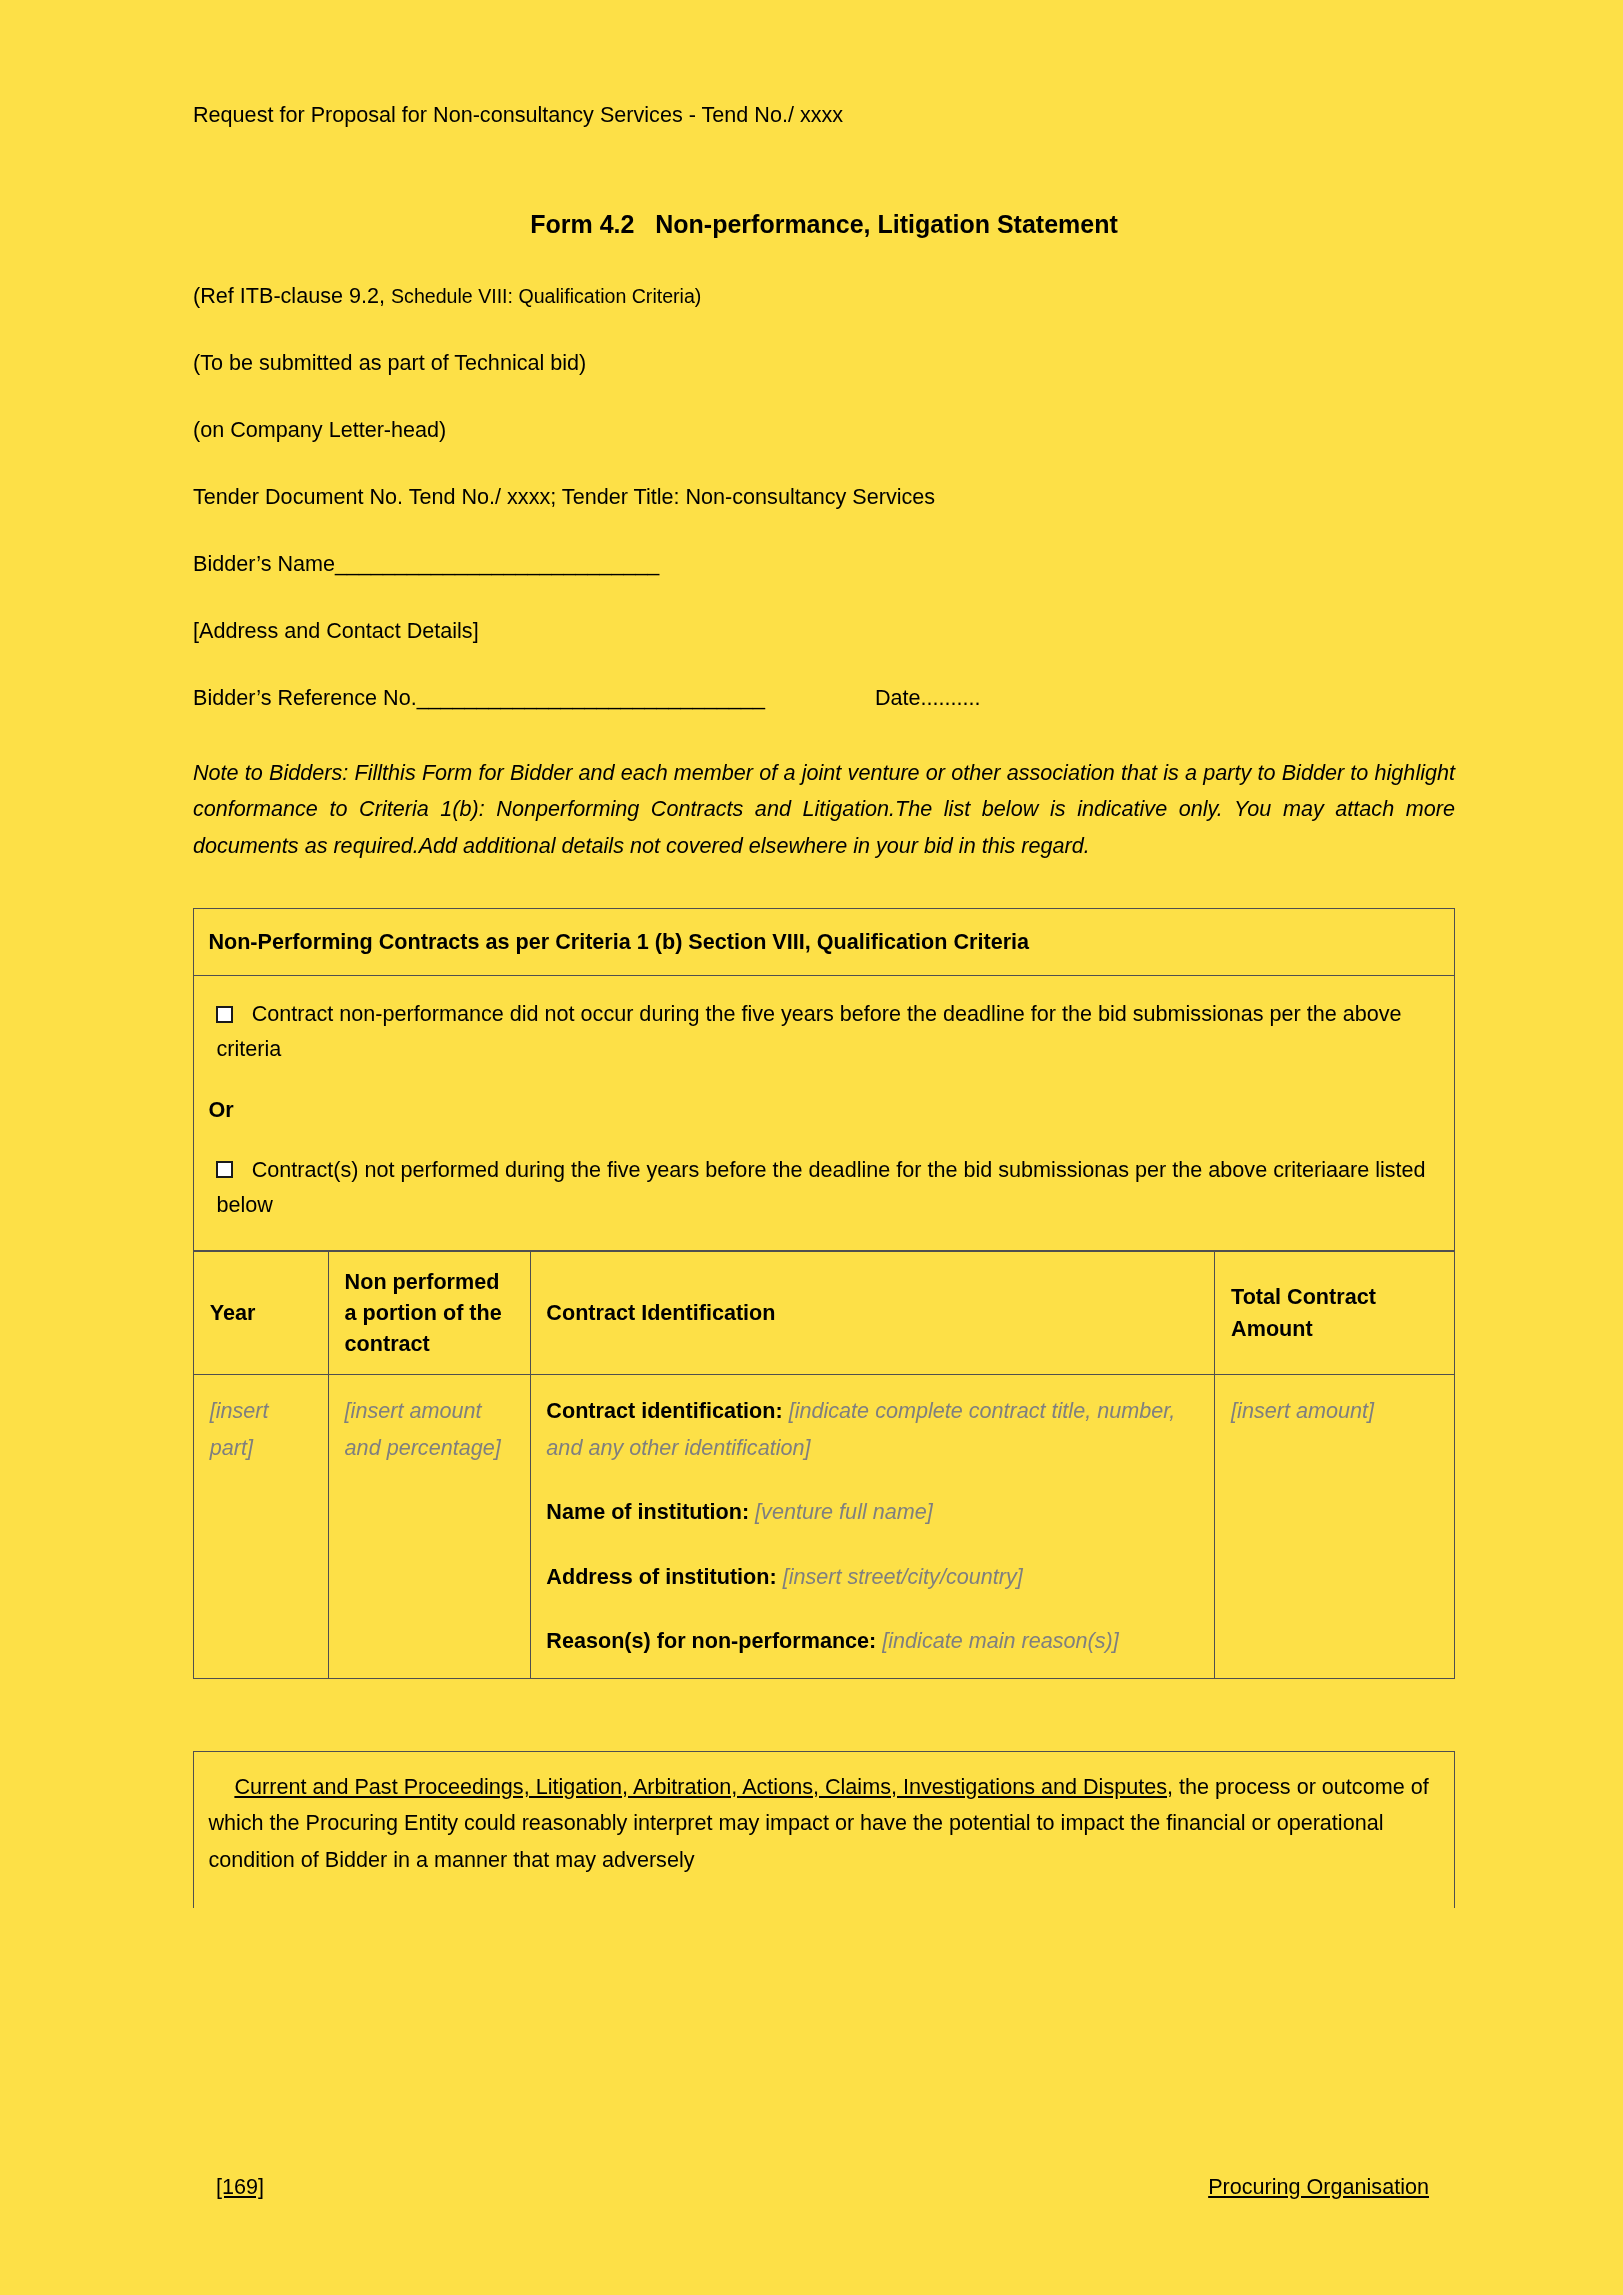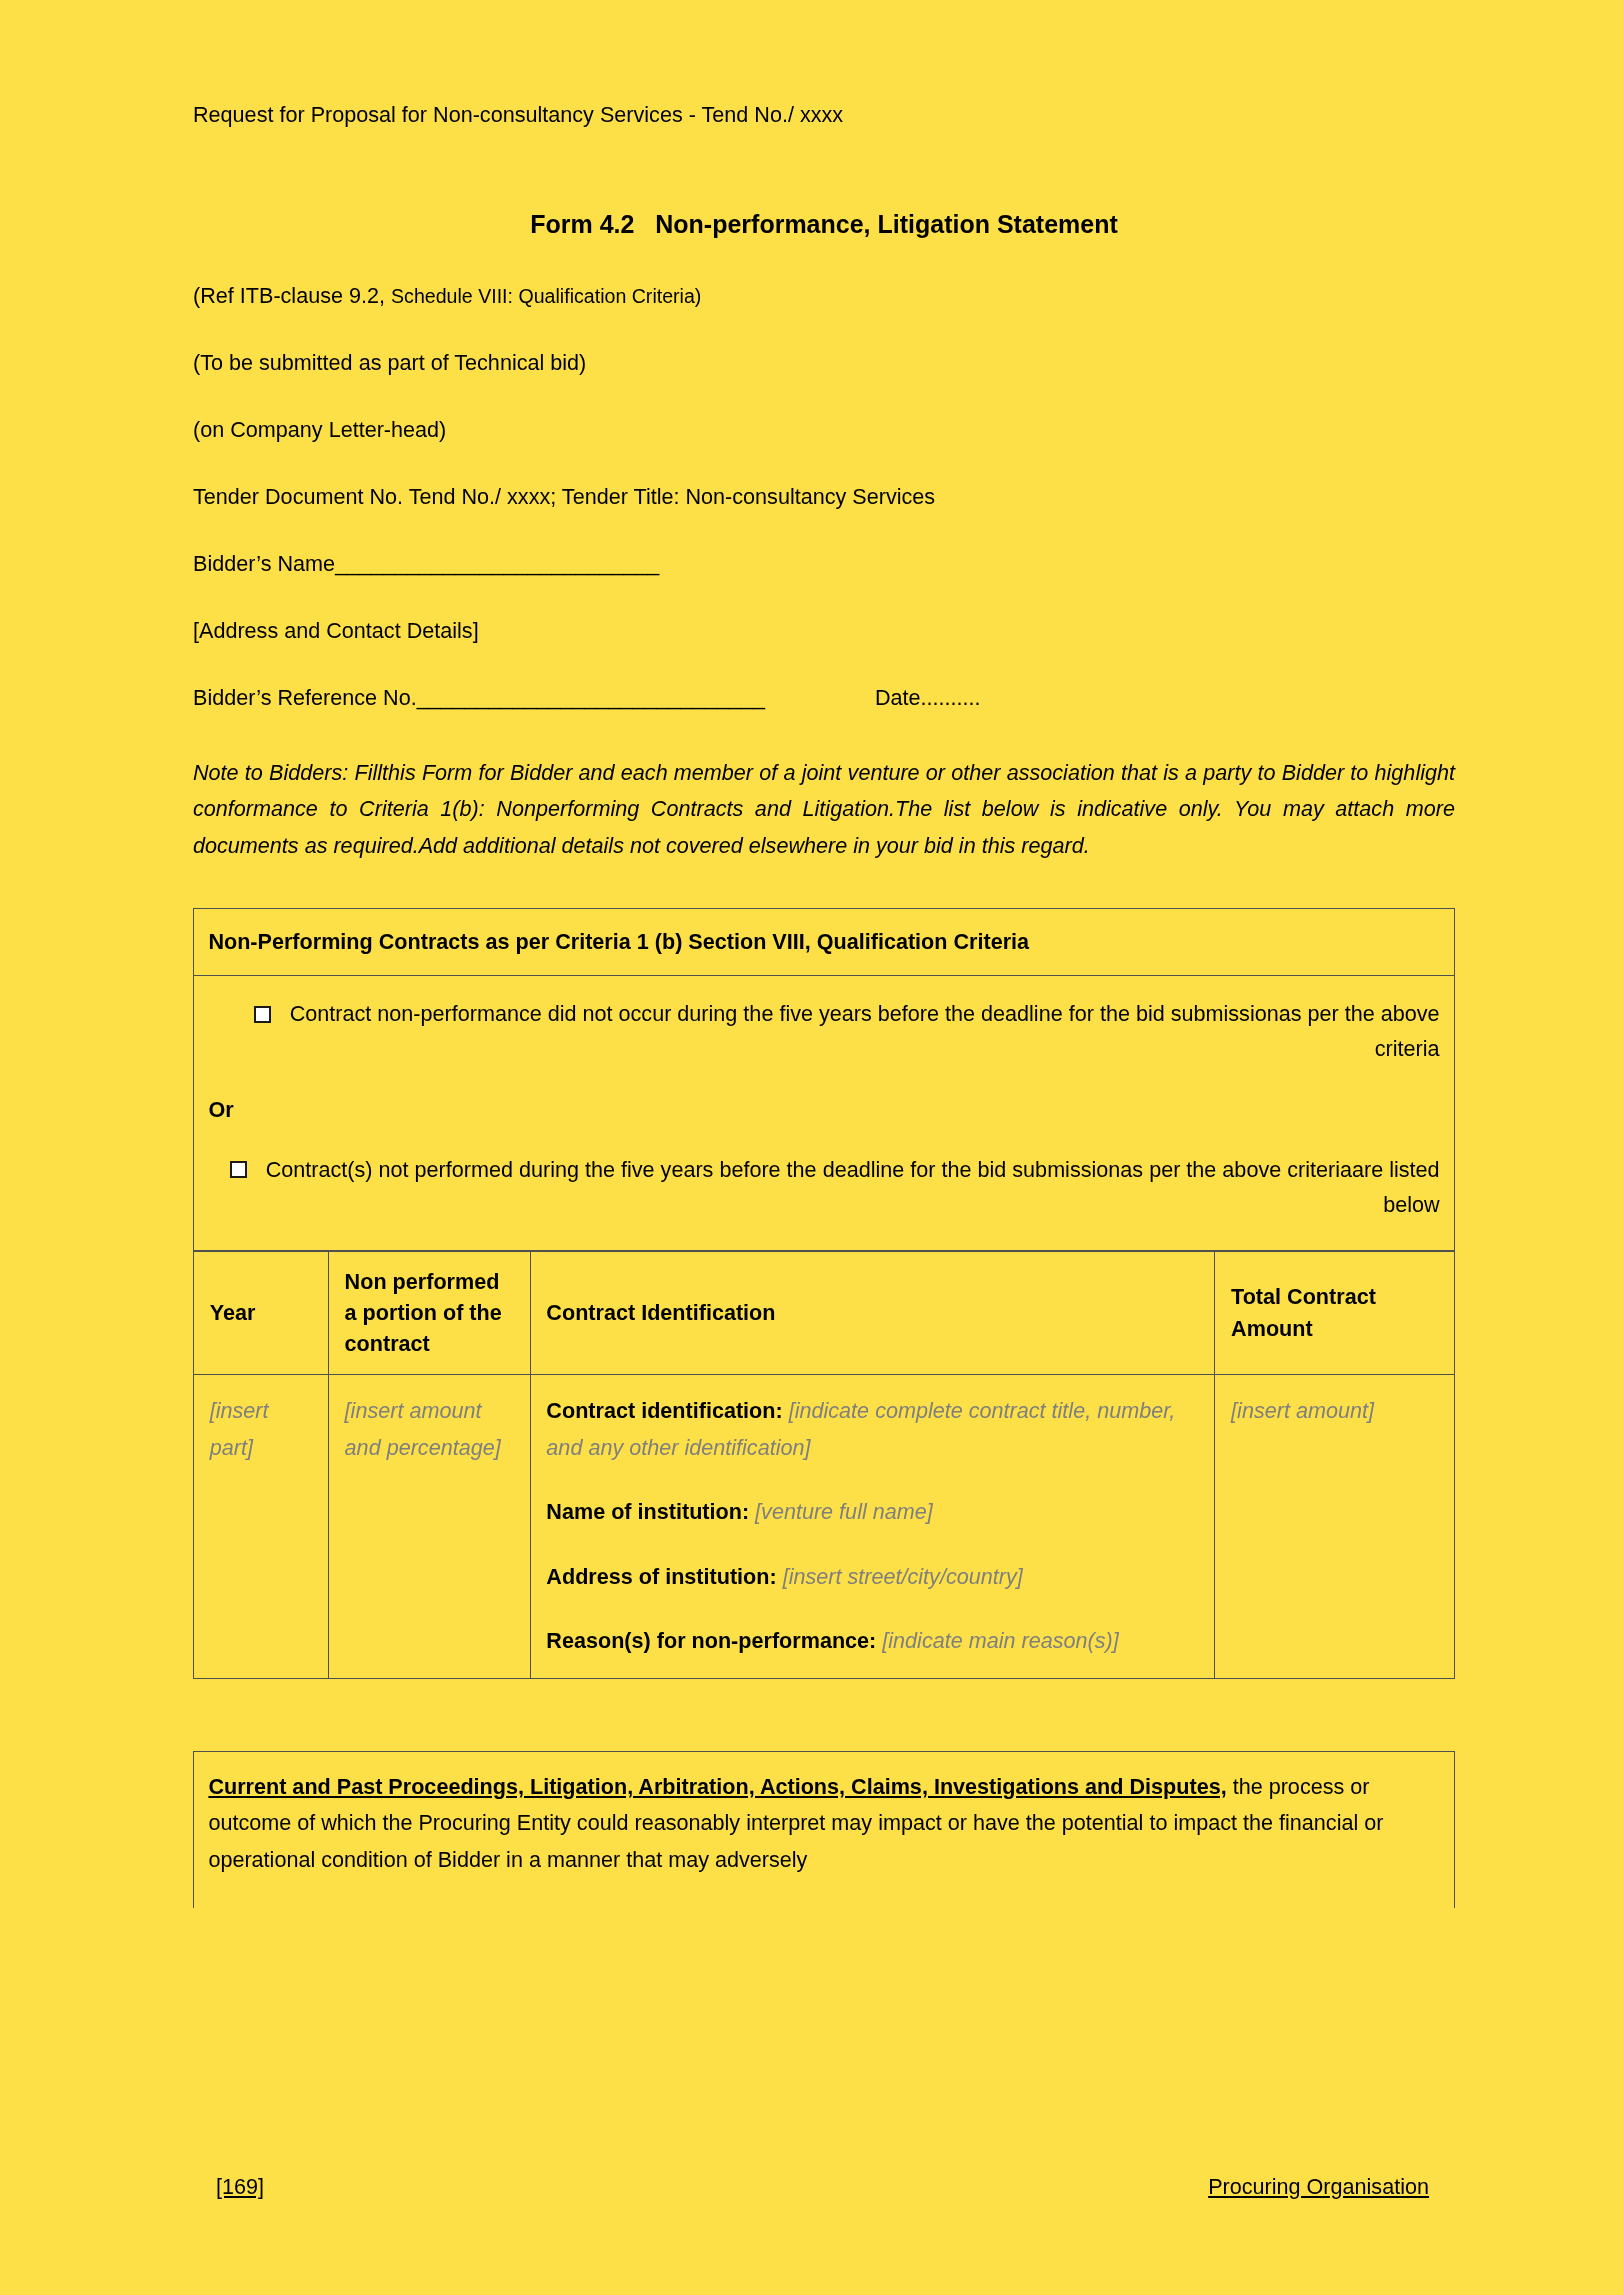--- a/index.html
+++ b/index.html
@@ -43,21 +43,21 @@
     margin-top: 43px;
     border: 1.3px solid #4f4f4f;
   }
   .box-header {
     padding: 18.3px 14.4px;
     font-weight: 700;
     border-bottom: 1.3px solid #4f4f4f;
     line-height: 1.4;
   }
   .box-body { padding: 21px 14.4px 2.6px 14.4px; }
-  .option { margin: 0 0 26px 8px; line-height: 1.6; text-align: right; }
+  .option { margin: 0 0 26px 8px; line-height: 1.6; }
   .checkbox {
     display: inline-block;
     width: 17px;
     height: 17px;
     border: 2px solid #1a1a1a;
     margin-right: 18.3px;
     vertical-align: -1.3px;
     background: #ffffff;
   }
   .or-label { margin: 0 0 26px 0; font-weight: 700; line-height: 1.6; }
@@ -88,21 +88,21 @@
   .cellp:last-child { margin-bottom: 0; }
   .lbl { font-weight: 700; color: #000000; }
   .box2 {
     margin-top: 72px;
     border: 1.3px solid #4f4f4f;
     border-bottom: none;
     padding: 17px 14.4px 29px 14.4px;
     line-height: 1.7;
   }
   .box2 p { margin: 0; }
-  .b-u { font-weight: 700; text-decoration: underline; }
+  .b-u { font-weight: 400; text-decoration: underline; margin-left: 26px; }
   .footer {
     position: absolute;
     left: 216px;
     right: 194px;
     top: 2174px;
     display: flex;
     justify-content: space-between;
     font-size: 21.6px;
     text-decoration: underline;
   }

